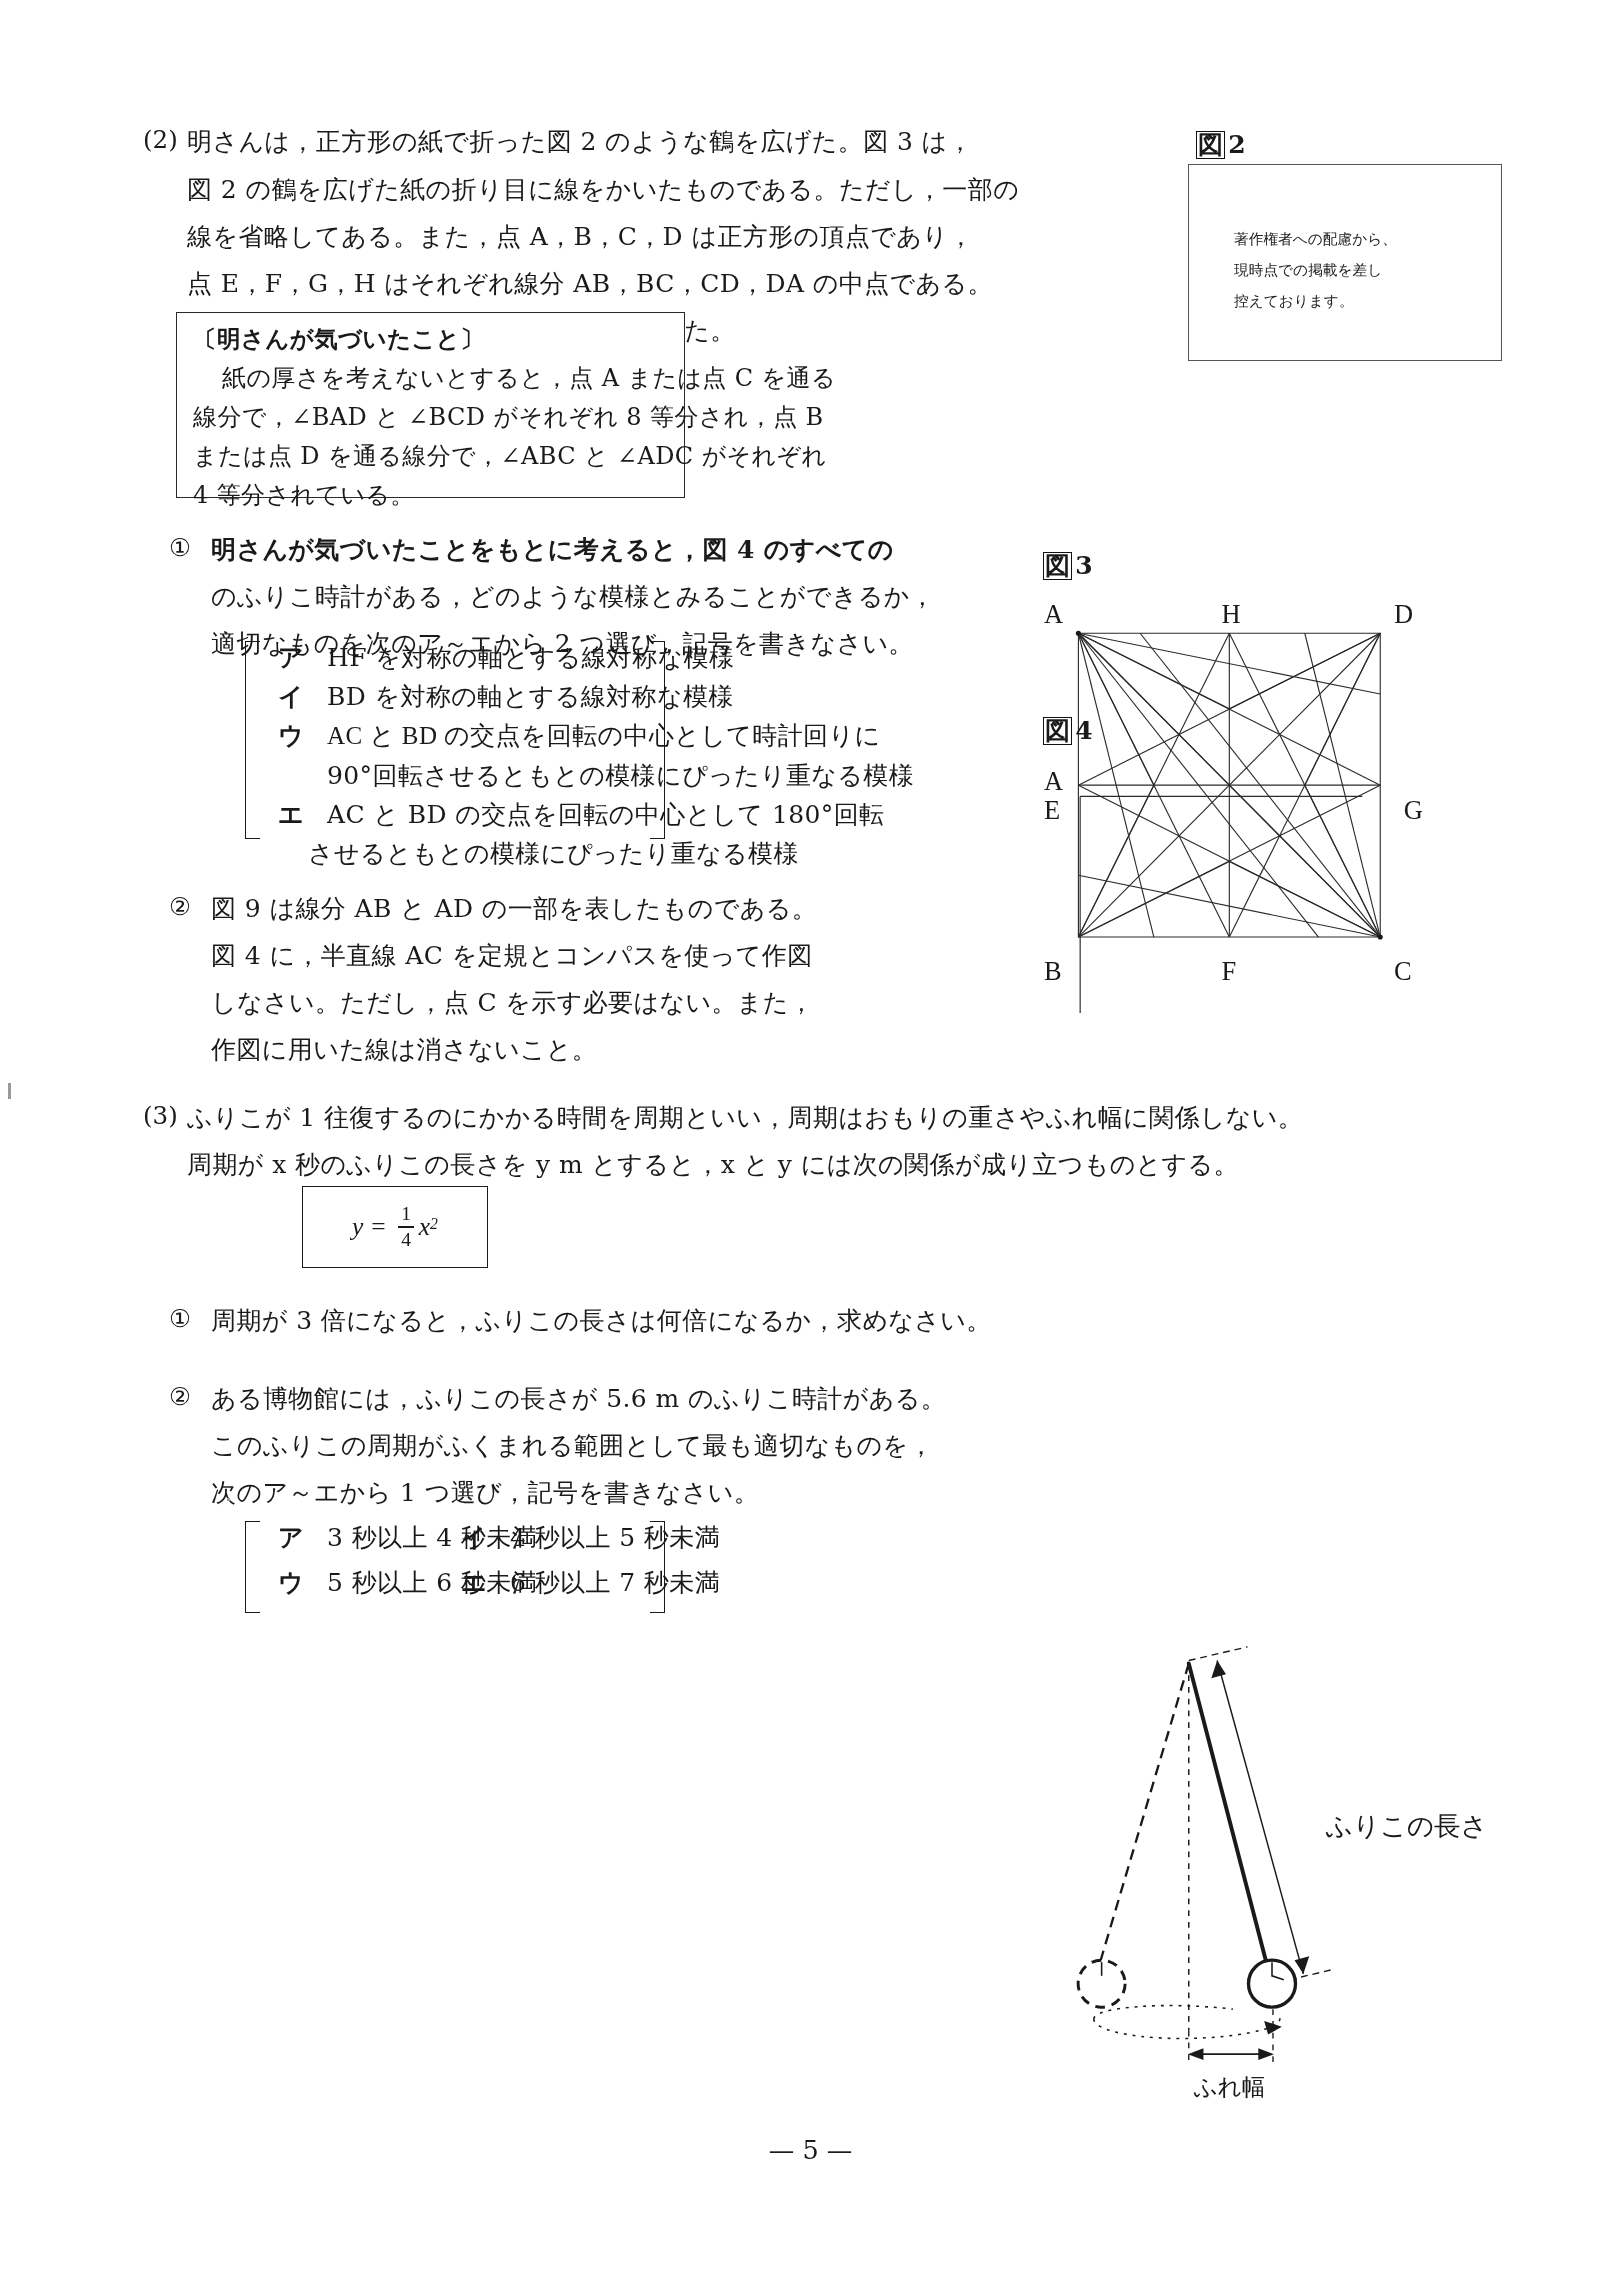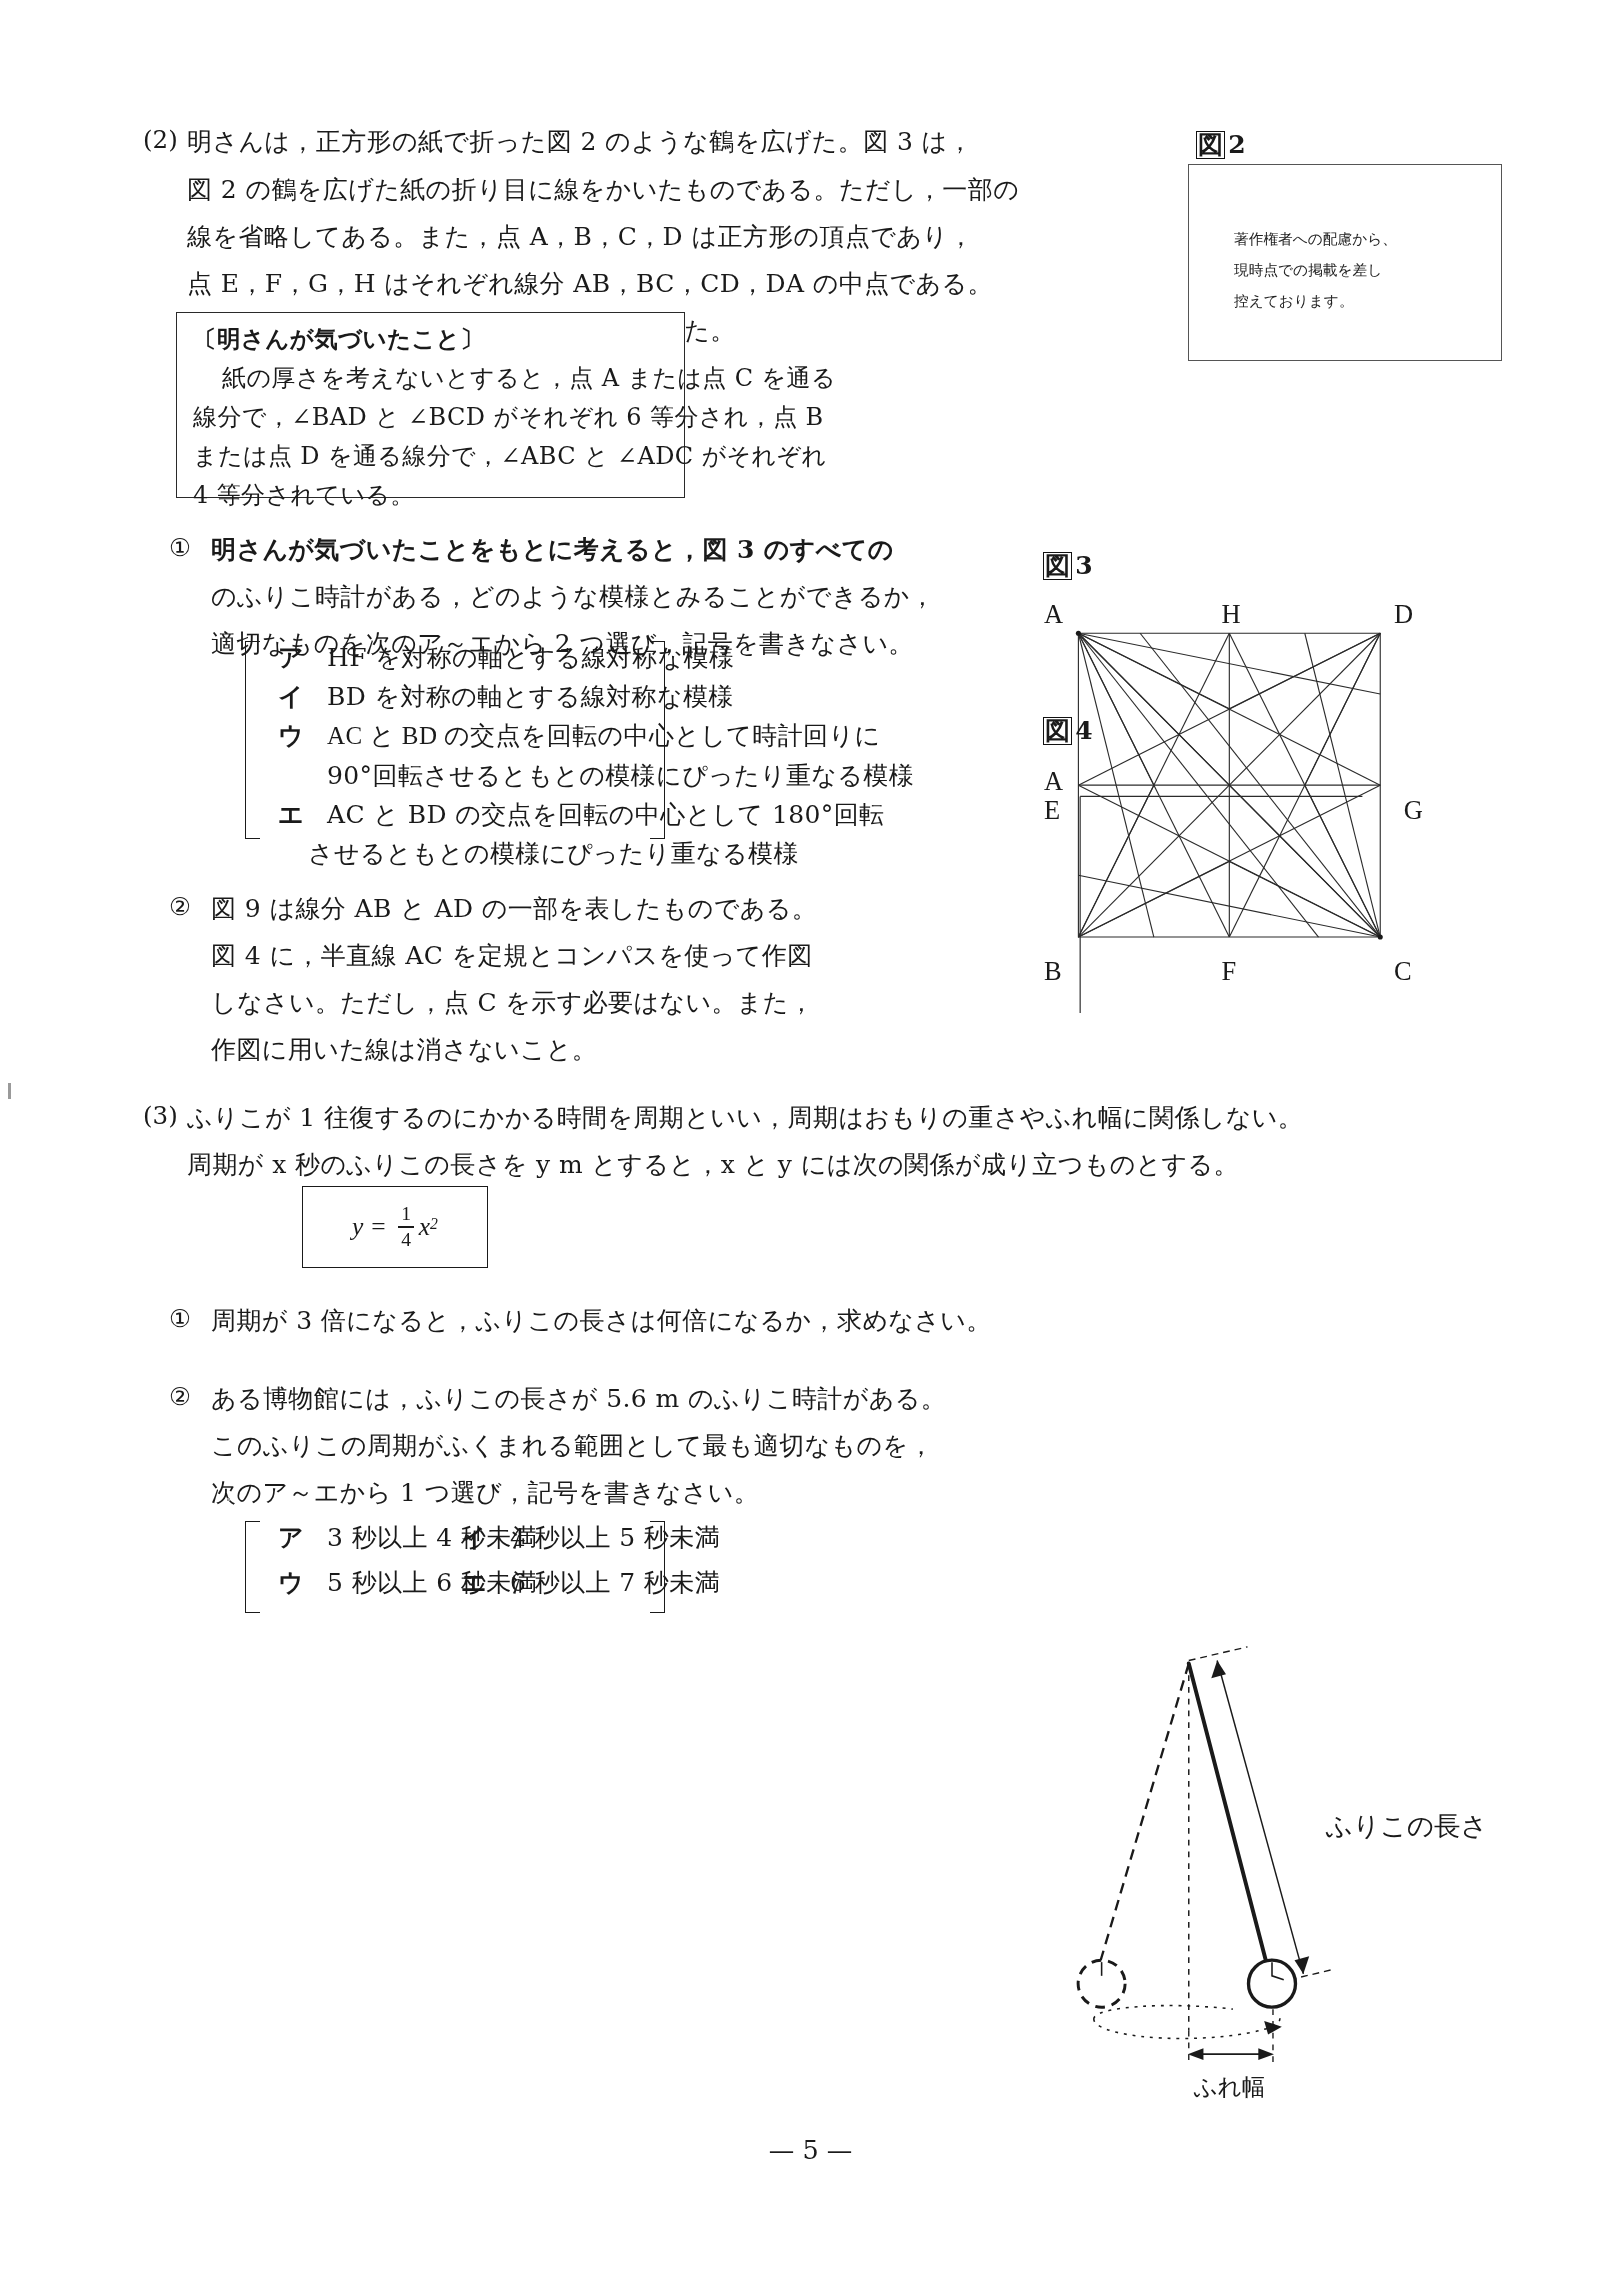--- a/index.html
+++ b/index.html
@@ -113,26 +113,26 @@
   <div class="fig2-box" style="left:1188px; top:164px; width:312px; height:195px;">
     <div class="cptxt" style="left:45px; top:65px;">著作権者への配慮から、</div>
     <div class="cptxt" style="left:45px; top:96px;">現時点での掲載を差し</div>
     <div class="cptxt" style="left:45px; top:127px;">控えております。</div>
   </div>
 
   <div class="insight-box" style="left:176px; top:312px; width:507px; height:184px;"></div>
 
   <div class="ln jp b" style="left:193px; top:323px; font-size:23.5px;">〔明さんが気づいたこと〕</div>
   <div class="ln jp" style="left:222px; top:362px; font-size:24px;">紙の厚さを考えないとすると，点 A または点 C を通る</div>
-  <div class="ln jp" style="left:193px; top:401px; font-size:24px;">線分で，∠BAD と ∠BCD がそれぞれ 6 等分され，点 B</div>
+  <div class="ln jp" style="left:193px; top:401px; font-size:24px;">線分で，∠BAD と ∠BCD がそれぞれ 8 等分され，点 B</div>
   <div class="ln jp" style="left:193px; top:440px; font-size:24px;">または点 D を通る線分で，∠ABC と ∠ADC がそれぞれ</div>
   <div class="ln jp" style="left:193px; top:479px; font-size:24px;">4 等分されている。</div>
 
   <div class="marker" style="left:169px; top:533px;">①</div>
-  <div class="ln jp b" style="left:211px; top:533px;">明さんが気づいたことをもとに考えると，図 3 のすべての</div>
+  <div class="ln jp b" style="left:211px; top:533px;">明さんが気づいたことをもとに考えると，図 4 のすべての</div>
   <div class="ln jp" style="left:211px; top:580px;">のふりこ時計がある，どのような模様とみることができるか，</div>
   <div class="ln jp" style="left:211px; top:627px;">適切なものを次のア～エから 2 つ選び，記号を書きなさい。</div>
 
   <div class="bracket" style="left:245px; top:641px; height:196px;"></div>
   <div class="bracket right" style="left:650px; top:641px; height:196px;"></div>
 
   <div class="ln jp b" style="left:278px; top:641px;">ア</div>
   <div class="ln jp" style="left:327px; top:641px;">HF を対称の軸とする線対称な模様</div>
 
   <div class="ln jp b" style="left:278px; top:680px;">イ</div>

